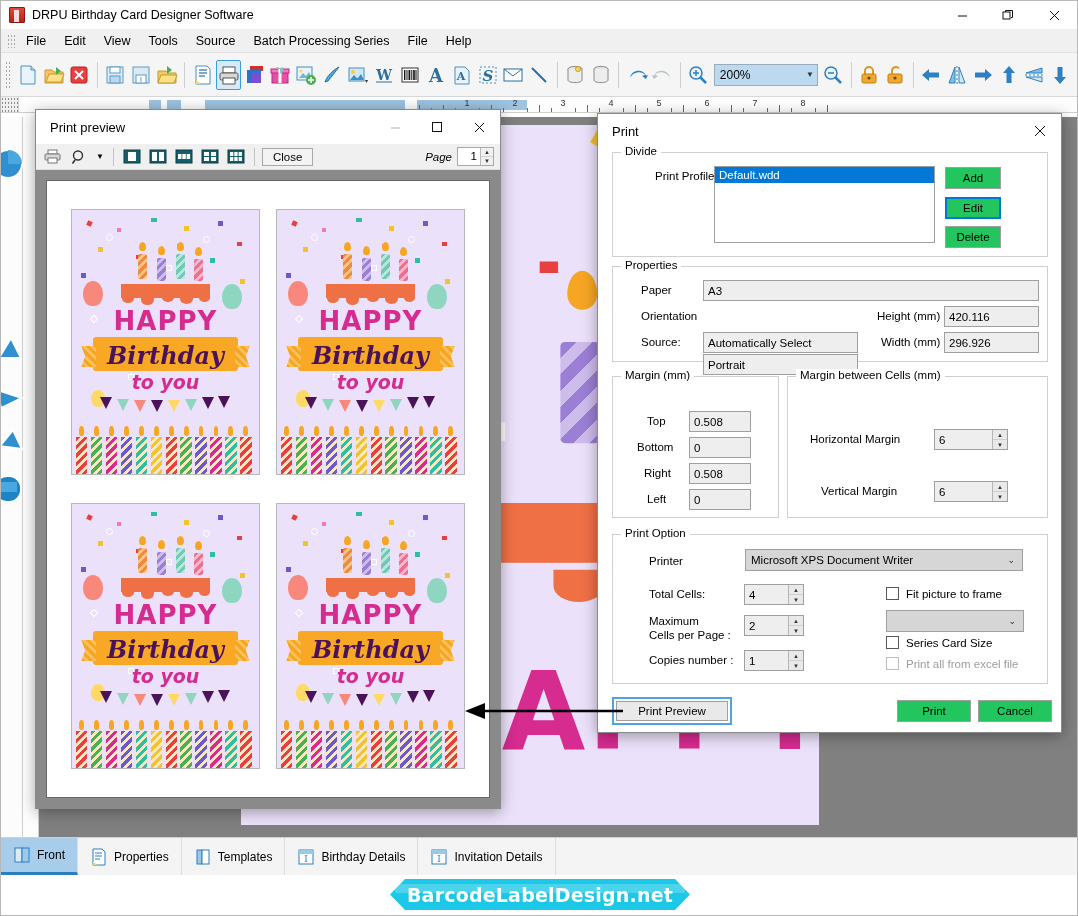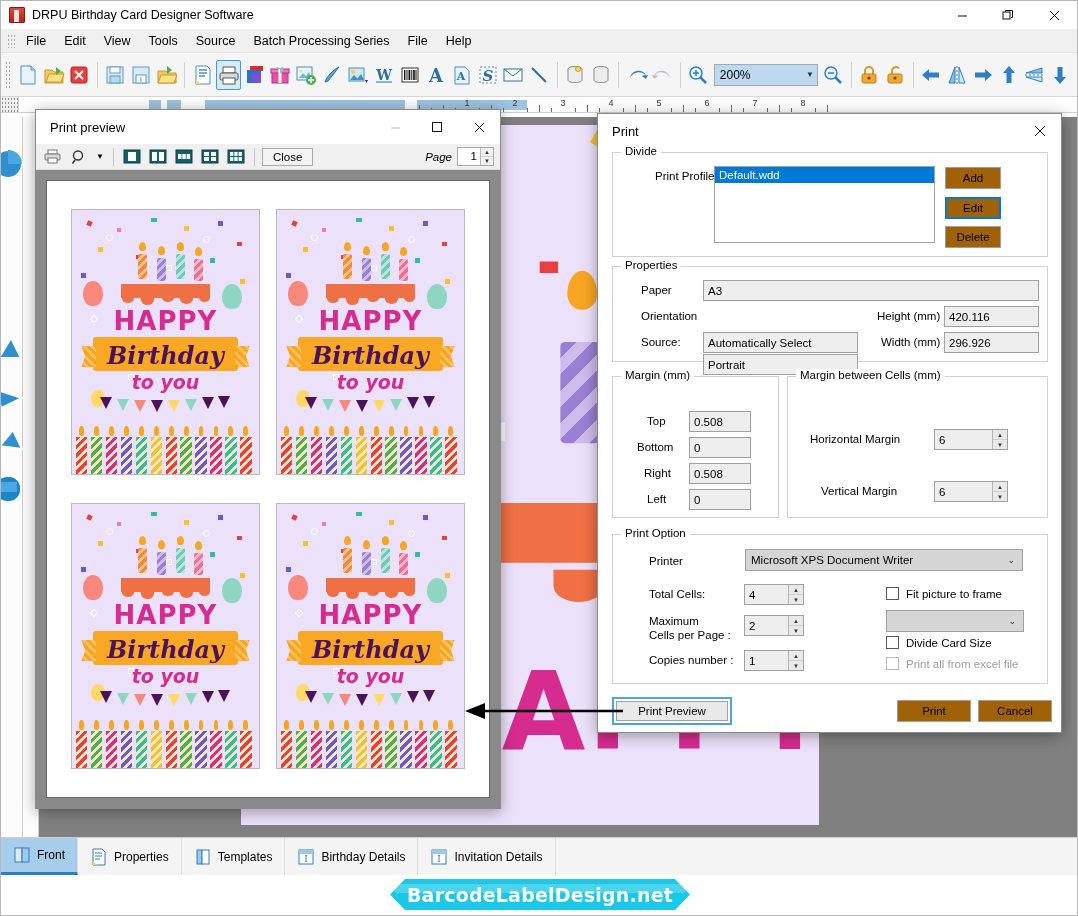--- a/index.html
+++ b/index.html
@@ -148,21 +148,21 @@
   
   #printdlg { left:596px; top:112px; width:465px; height:620px; }
   .group { position:absolute; border:1px solid #d0d0d0; }
   .group > .glabel { position:absolute; top:-8px; left:8px; background:#fff;
                      padding:0 4px; font-size:11.5px; color:#000; }
   .lbl { position:absolute; font-size:11.5px; color:#000; }
   .tbox { position:absolute; border:1px solid #a0a0a0; background:#eeeeee;
           font-size:11.5px; padding:2px 4px; line-height:16px; height:21px; }
   .listbox { position:absolute; border:1px solid #a0a0a0; background:#fff; }
   .listitem { background:#0078d7; color:#fff; font-size:11.5px; padding:2px 4px; }
-  .btn { position:absolute; border:1px solid #a0a0a0; background:#a16207;
+  .btn { position:absolute; border:1px solid #a0a0a0; background:#22c55e;
          font-size:11.5px; display:flex; align-items:center; justify-content:center; }
   .btn.focused { border:2px solid #0078d7; }
   .btn-outer-focus { position:absolute; border:2px solid #4fa3e3; padding:2px; }
   .btn-outer-focus .inner { width:100%; height:100%; border:1px solid #a0a0a0;
       background:#e9e9e9; font-size:11.5px; display:flex; align-items:center; justify-content:center;}
   .spinbox { position:absolute; border:1px solid #a0a0a0; background:#eee;
              height:21px; display:flex; }
   .spinbox .sv { flex:1; font-size:11.5px; padding:2px 4px; line-height:16px; }
   .spinbox .sb { width:15px; display:flex; flex-direction:column; border-left:1px solid #b5b5b5;}
   .spinbox .sb div { flex:1; display:flex; align-items:center; justify-content:center;
@@ -1271,21 +1271,21 @@
       <div class="chk" style="left:273px;top:52px;">
         <span class="box"></span>
         <span>Fit picture to frame</span>
       </div>
       <div class="combo disabled" style="left:273px;top:75px;width:138px;">
         <span></span>
         <span class="carrow">⌄</span>
       </div>
       <div class="chk" style="left:273px;top:101px;">
         <span class="box"></span>
-        <span>Divide Card Size</span>
+        <span>Series Card Size</span>
       </div>
       <div class="chk dim" style="left:273px;top:122px;">
         <span class="box"></span>
         <span>Print all from excel file</span>
       </div>
     </div>
 
     <div class="btn-outer-focus" style="left:14px;top:583px;width:120px;height:28px;">
       <div class="inner">Print Preview</div>
     </div>

